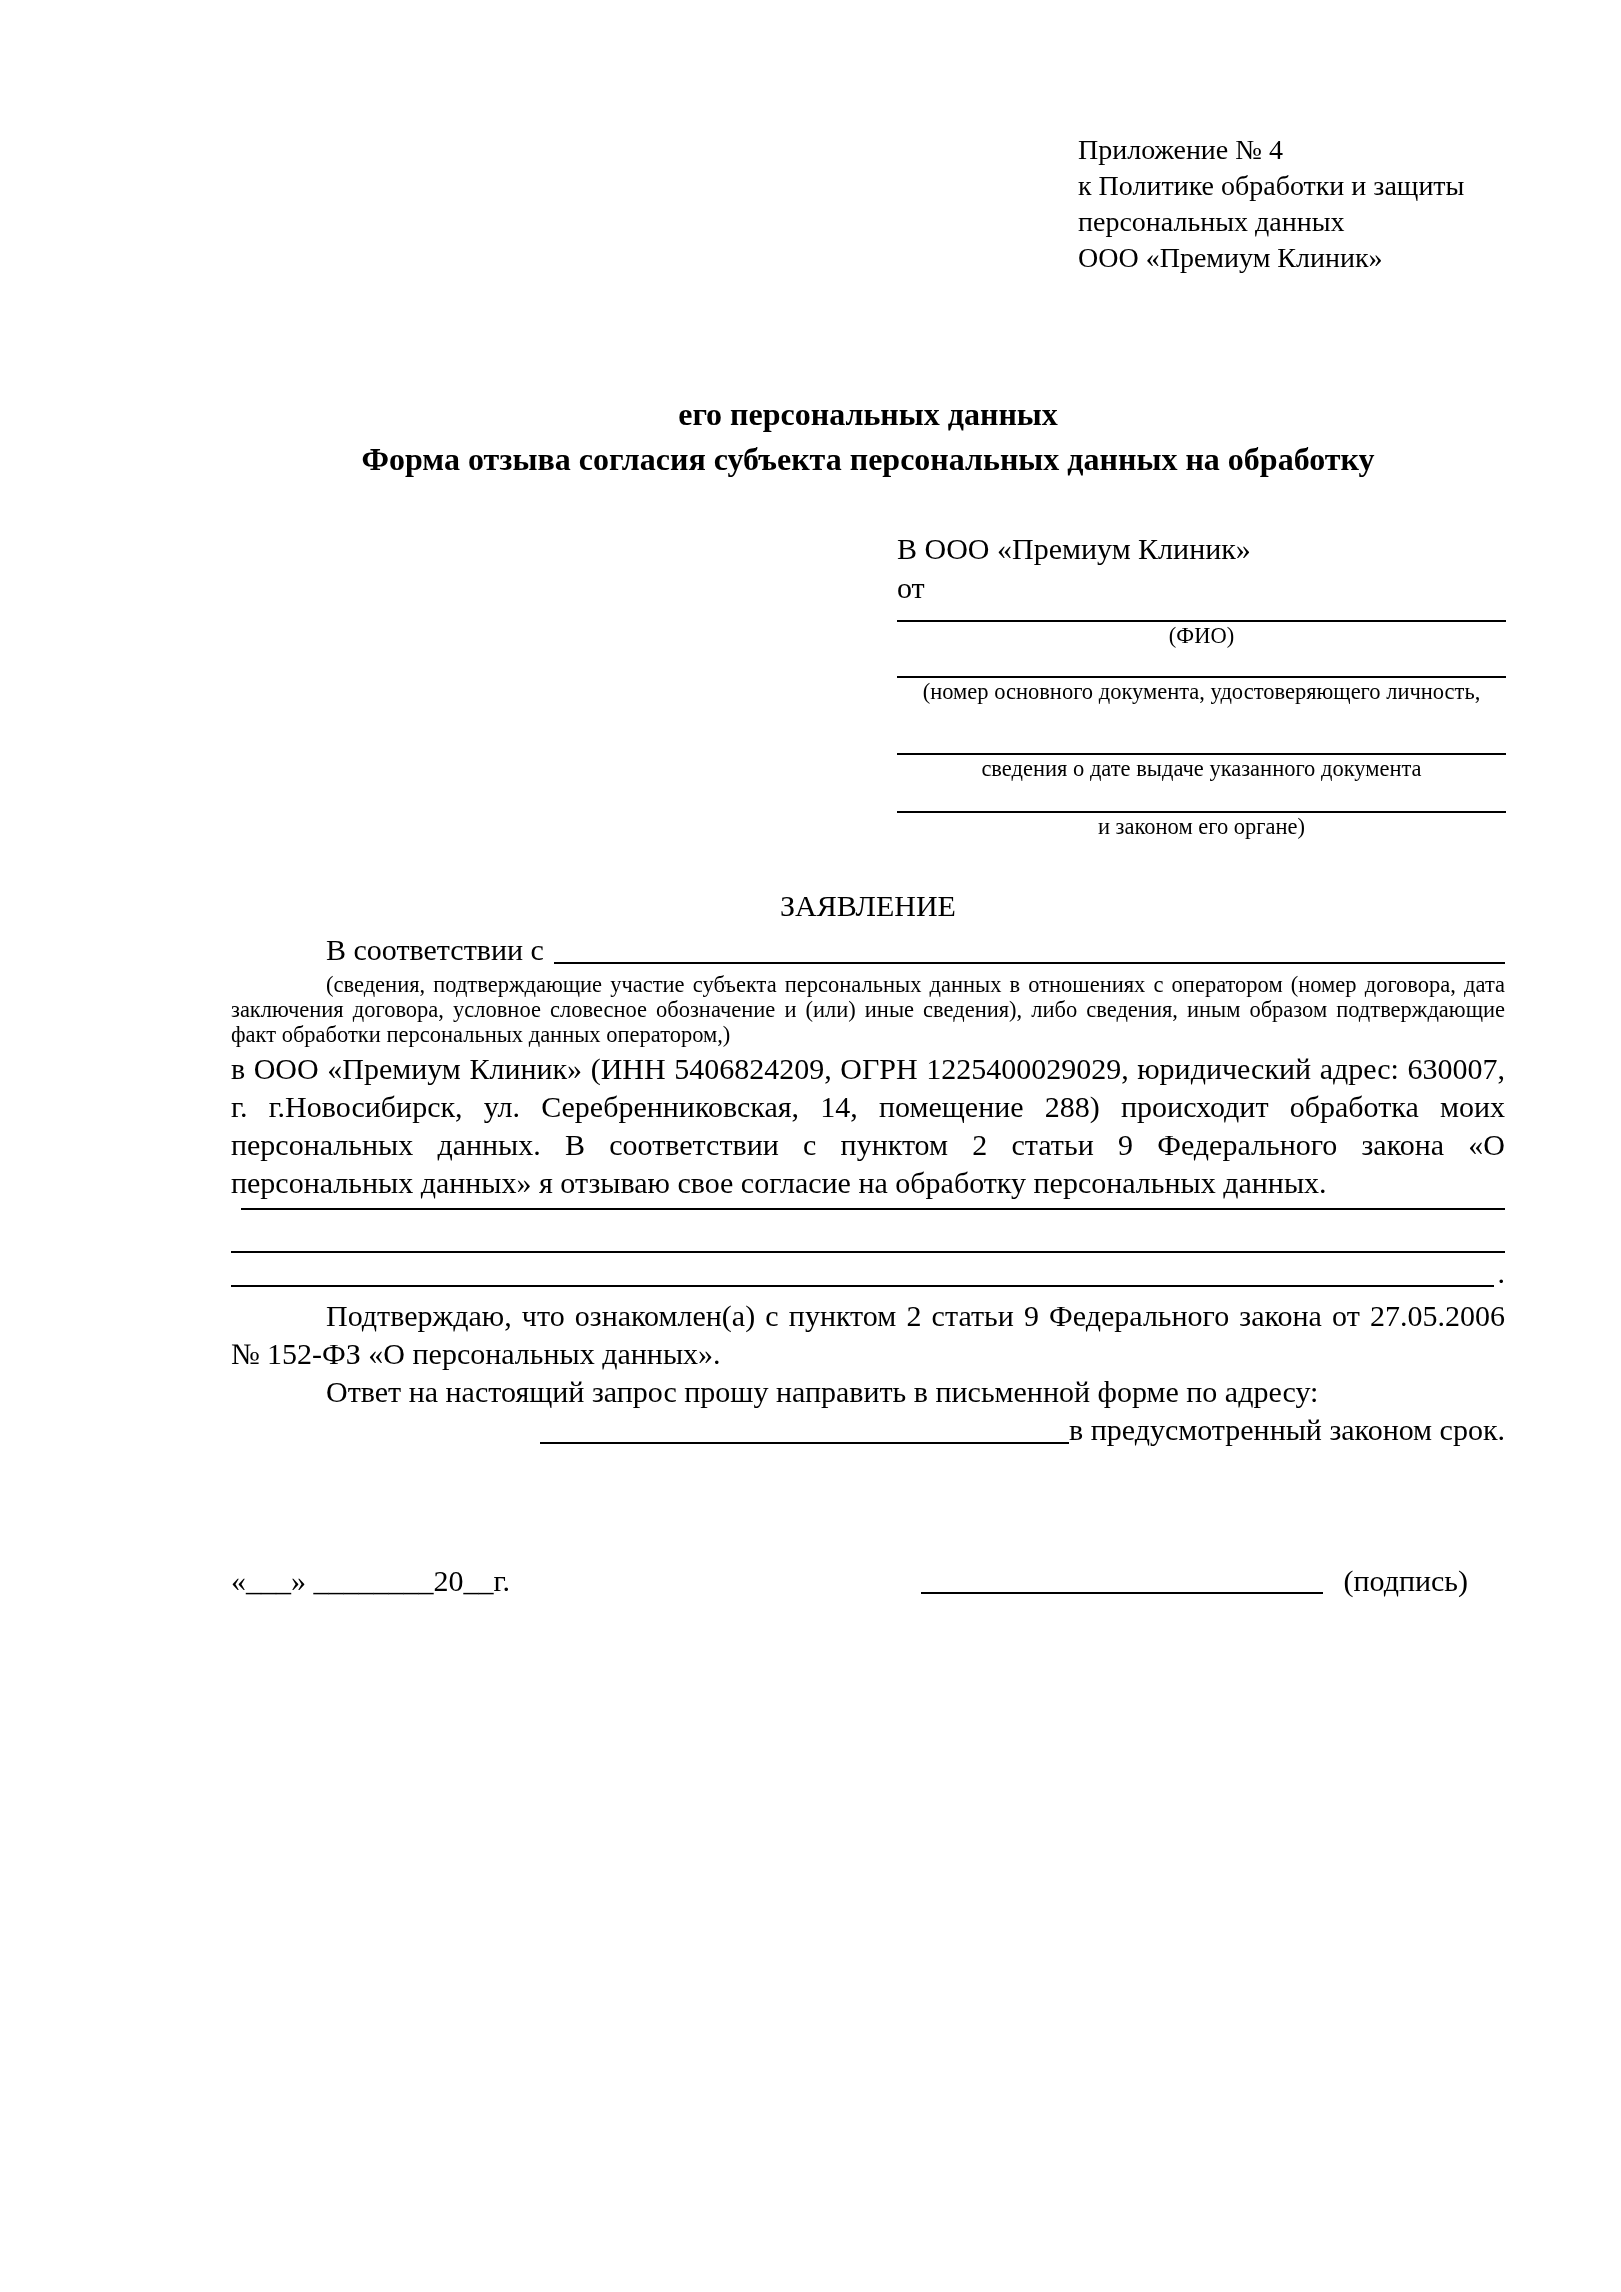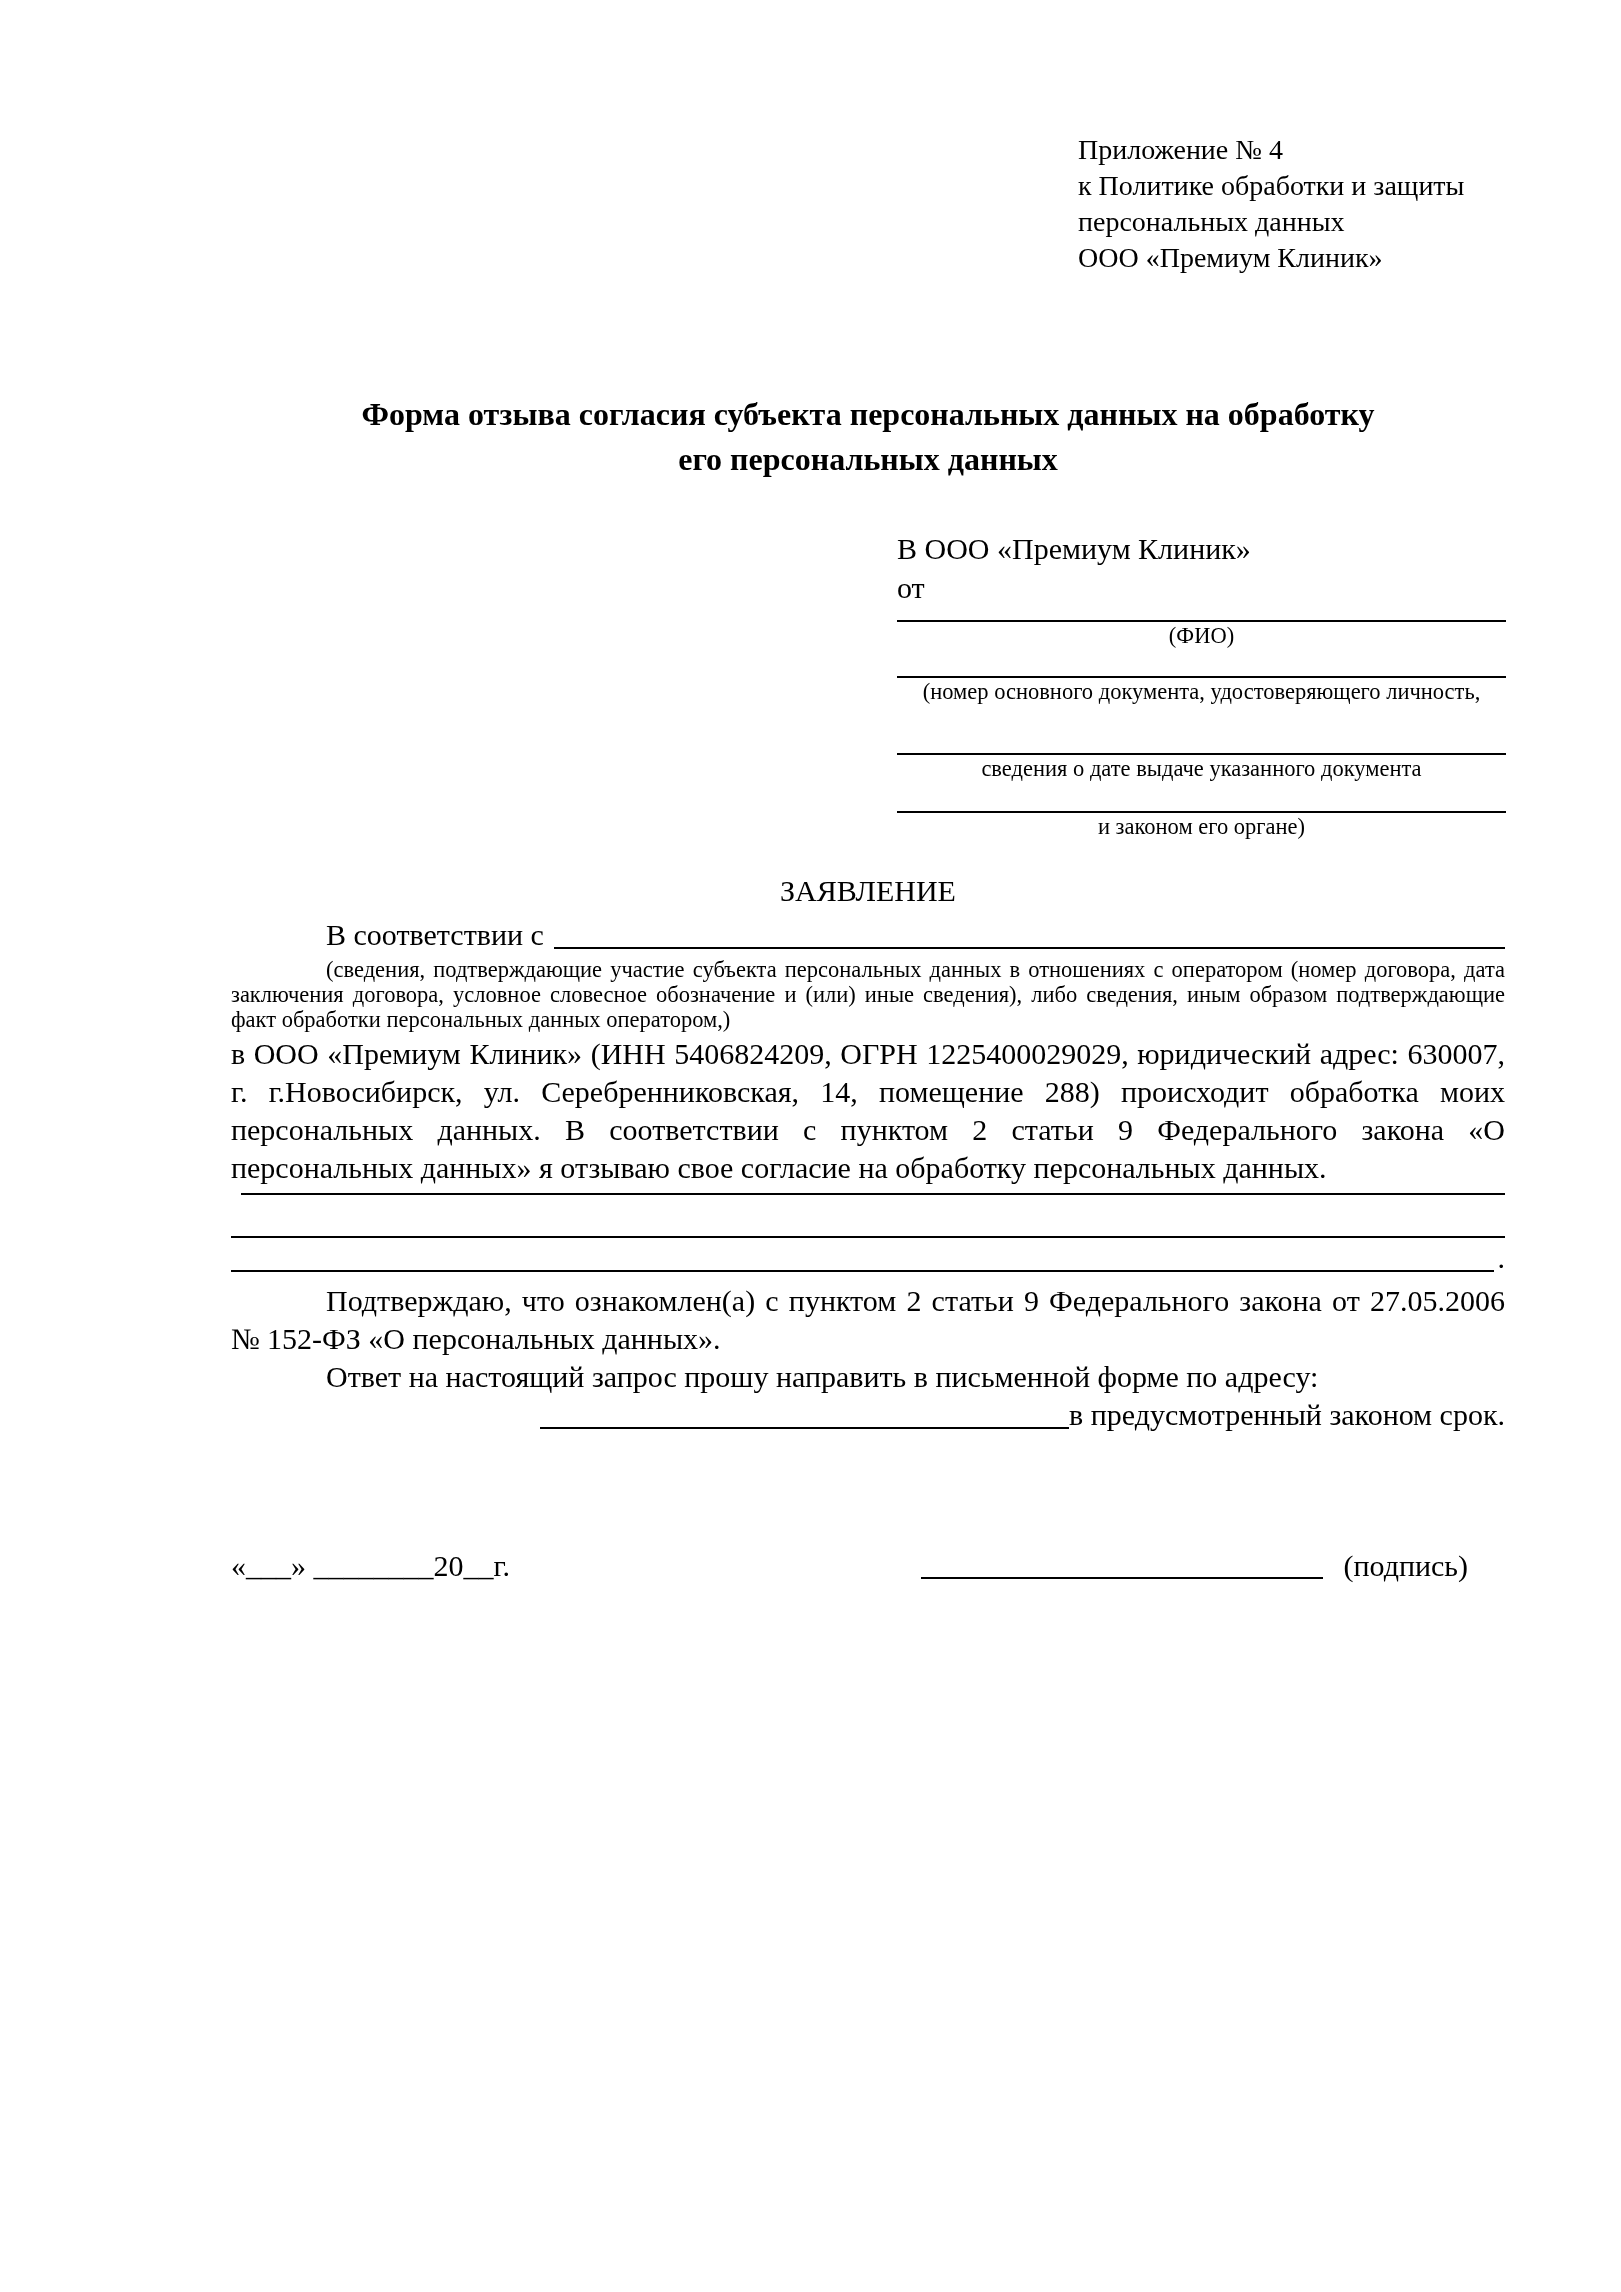--- a/index.html
+++ b/index.html
@@ -21,21 +21,21 @@
   .addressee{margin-top:47px;margin-left:666px;width:609px;}
   .addr-to{line-height:39px;}
   .addr-from{line-height:39px;}
   .fill-line{border-bottom:2.9px solid #000;}
   .h13{height:12.7px;}
   .h27{height:26.5px;}
   .h49{height:48px;}
   .h30{height:29px;}
   .caption{font-size:22.5px;line-height:27.4px;text-align:center;}
   
-  .statement-heading{margin-top:30px;text-align:center;line-height:39px;}
+  .statement-heading{margin-top:45px;text-align:center;line-height:39px;}
   .accordance{display:flex;margin-top:4.9px;line-height:39px;}
   .accordance .label{padding-left:95px;white-space:nowrap;}
   .flex-fill{flex:1 1 auto;border-bottom:2.9px solid #000;margin-left:9.8px;margin-bottom:4.9px;}
   .small-print{font-size:22.5px;line-height:25px;text-align:justify;text-indent:95px;margin-top:2.9px;}
   .body-para{text-align:justify;line-height:38px;margin-top:3.9px;}
   .reason{display:flex;margin-top:5.9px;line-height:39px;}
   .reason .label{padding-left:95px;white-space:nowrap;}
   .rule{height:36px;border-bottom:2.9px solid #000;}
   .rule-row{display:flex;align-items:flex-end;height:34px;}
   .rule-fill{flex:1 1 auto;border-bottom:2.9px solid #000;height:33px;}
@@ -56,22 +56,22 @@
   <div class="content">
 
     <div class="appendix">
       <div>Приложение № 4</div>
       <div>к Политике обработки и защиты</div>
       <div>персональных данных</div>
       <div>ООО «Премиум Клиник»</div>
     </div>
 
     <div class="title">
+      <div>его персональных данных</div>
       <div>Форма отзыва согласия субъекта персональных данных на обработку</div>
-      <div>его персональных данных</div>
     </div>
 
     <div class="addressee">
       <div class="addr-to">В ООО «Премиум Клиник»</div>
       <div class="addr-from">от</div>
       <div class="fill-line h13"></div>
       <div class="caption">(ФИО)</div>
       <div class="fill-line h27"></div>
       <div class="caption">(номер основного документа, удостоверяющего личность,</div>
       <div class="fill-line h49"></div>

